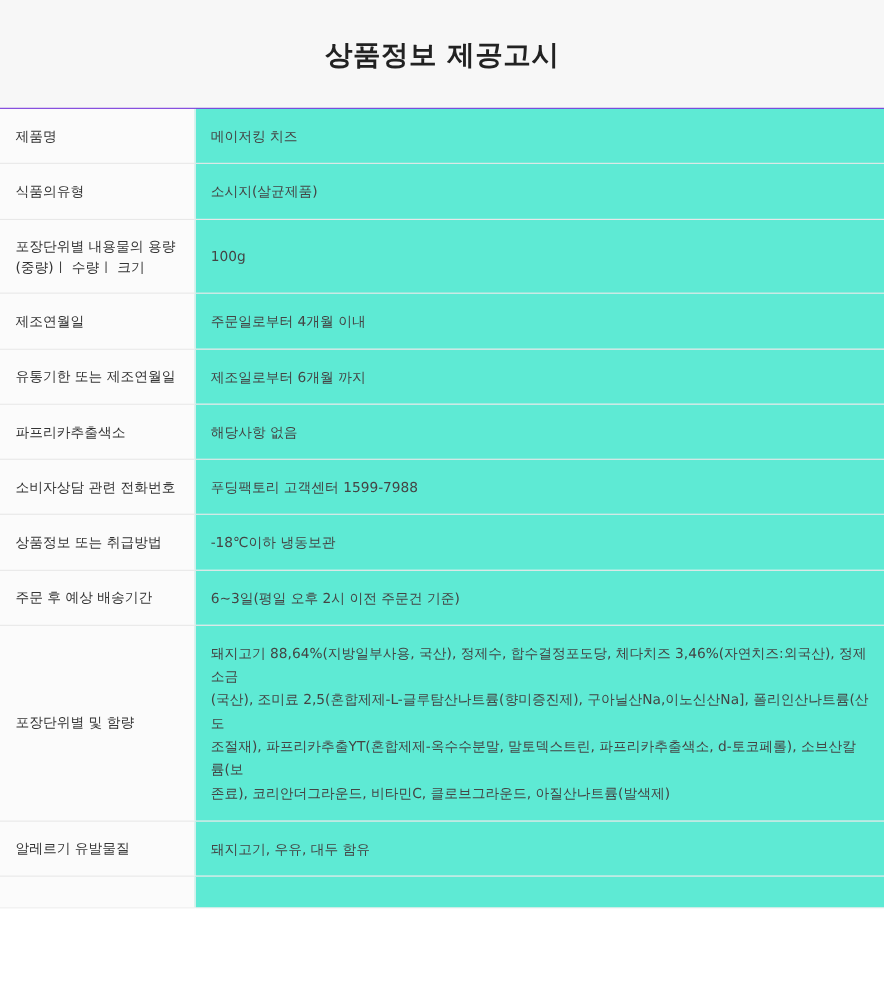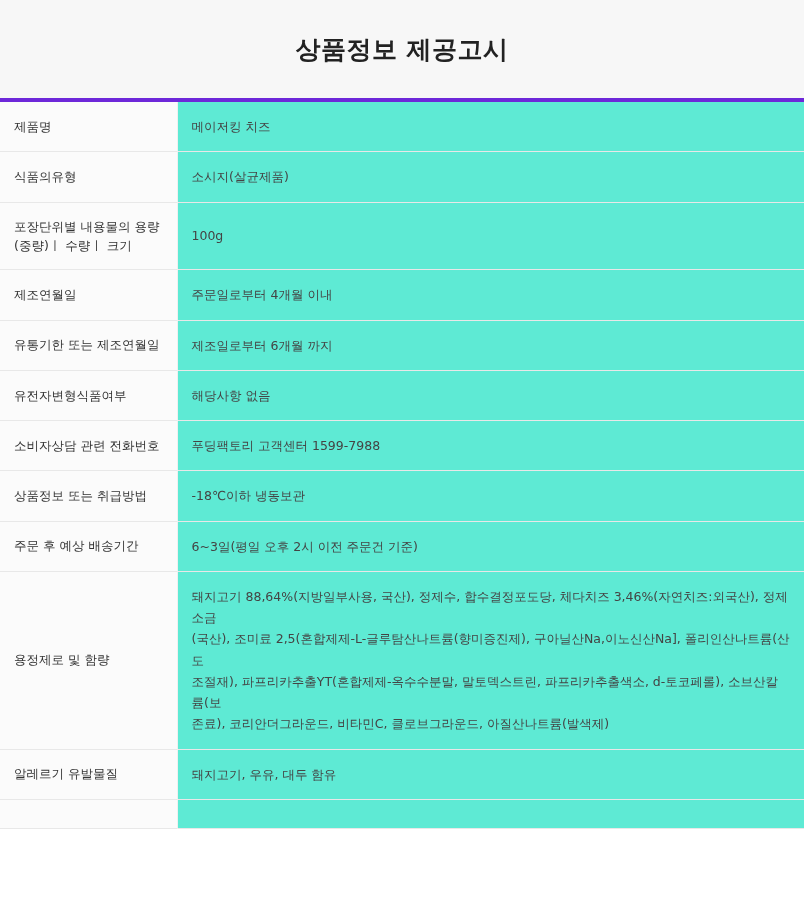--- a/index.html
+++ b/index.html
@@ -17,21 +17,21 @@
     width: 804px;
     box-sizing: border-box;
     background: #ffffff;
   }
   .header {
     height: 98px;
     display: flex;
     align-items: center;
     justify-content: center;
     background: #f7f7f7;
-    border-bottom: 4px solid #6d28d9;
+    border-bottom: 1px solid #6d28d9;
   }
   .header-title {
     font-size: 25px;
     font-weight: bold;
     color: #222222;
     letter-spacing: 0.5px;
   }
   table.info-table {
     width: 804px;
     border-collapse: collapse;
@@ -116,21 +116,21 @@
         <tr>
           <th>
             <span class="cell-line">유통기한 또는 제조연월일</span>
           </th>
           <td>
             <span class="cell-line">제조일로부터 6개월 까지</span>
           </td>
         </tr>
         <tr>
           <th>
-            <span class="cell-line">유전자변형식품여부</span>
+            <span class="cell-line">파프리카추출색소</span>
           </th>
           <td>
             <span class="cell-line">해당사항 없음</span>
           </td>
         </tr>
         <tr>
           <th>
             <span class="cell-line">소비자상담 관련 전화번호</span>
           </th>
           <td>
@@ -148,21 +148,21 @@
         <tr>
           <th>
             <span class="cell-line">주문 후 예상 배송기간</span>
           </th>
           <td>
             <span class="cell-line">6~3일(평일 오후 2시 이전 주문건 기준)</span>
           </td>
         </tr>
         <tr>
           <th>
-            <span class="cell-line">용정제로 및 함량</span>
+            <span class="cell-line">포장단위별 및 함량</span>
           </th>
           <td class="multiline">
             <span class="cell-line">돼지고기 88,64%(지방일부사용, 국산), 정제수, 합수결정포도당, 체다치즈 3,46%(자연치즈:외국산), 정제소금</span>
             <span class="cell-line">(국산), 조미료 2,5(혼합제제-L-글루탐산나트륨(향미증진제), 구아닐산Na,이노신산Na], 폴리인산나트륨(산도</span>
             <span class="cell-line">조절재), 파프리카추출YT(혼합제제-옥수수분말, 말토덱스트린, 파프리카추출색소, d-토코페롤), 소브산칼륨(보</span>
             <span class="cell-line">존료), 코리안더그라운드, 비타민C, 클로브그라운드, 아질산나트륨(발색제)</span>
           </td>
         </tr>
         <tr>
           <th>

